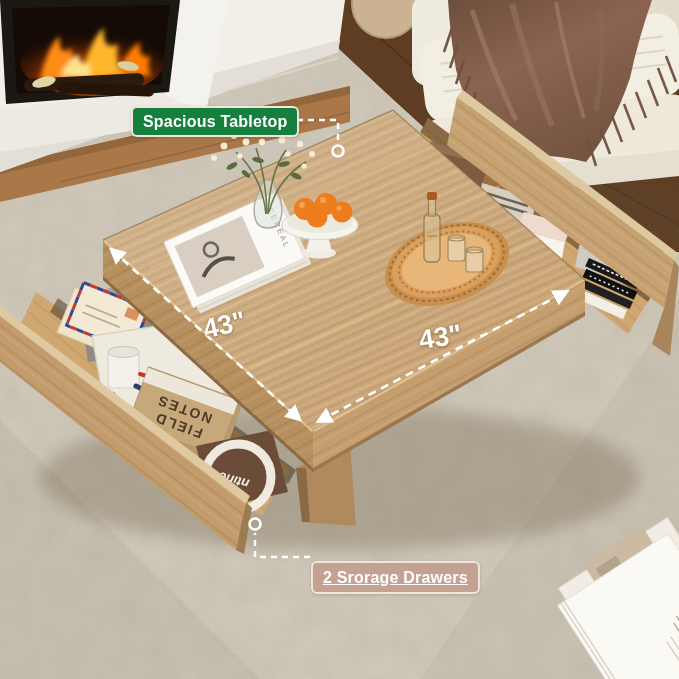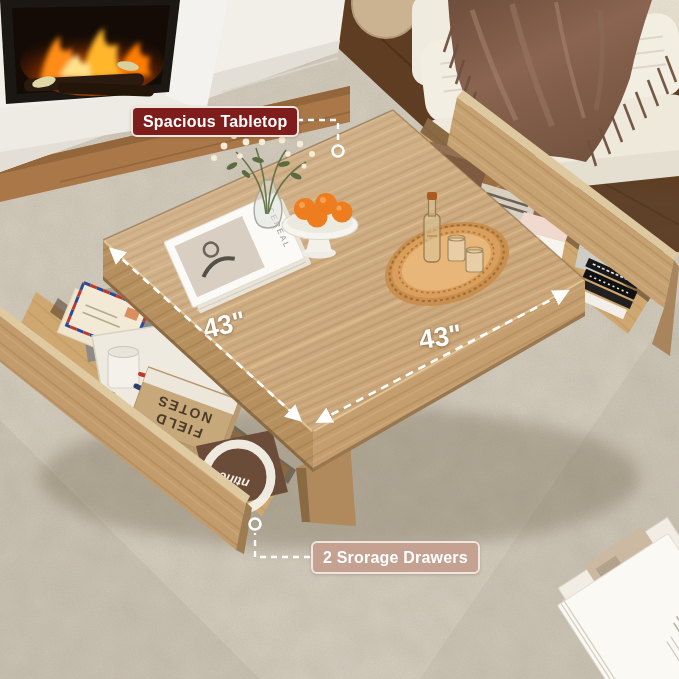--- a/index.html
+++ b/index.html
@@ -10,21 +10,21 @@
   }
   .stage svg{position:absolute;left:0;top:0;}
   .callout{
     position:absolute;display:flex;align-items:center;justify-content:center;
     border:2px solid #f1e6dd;border-radius:6px;
     color:#fff;font-weight:bold;font-size:16px;letter-spacing:.2px;
     padding:4px 10px;white-space:nowrap;
     box-shadow:0 1px 3px rgba(90,60,40,.25);
   }
   .callout-top{left:131px;top:106px;height:19px;}
-  .callout-bottom{left:311px;top:541px;height:21px;}
+  .callout-bottom{left:311px;top:561px;height:21px;text-decoration:underline;}
   .dim{
     position:absolute;color:#fff;font-weight:bold;font-size:27px;
     text-shadow:0 1px 3px rgba(110,80,40,.6), 0 0 2px rgba(120,90,50,.4);
     white-space:nowrap;
   }
   .dim-left{left:203px;top:310px;transform:rotate(-13deg);}
   .dim-right{left:419px;top:322px;transform:rotate(-9deg);}
 </style>
 </head>
 <body>
@@ -405,21 +405,21 @@
   <g stroke="#ffffff" fill="none">
     <polyline points="275,120 338,120 338,142" stroke-width="2.4" stroke-dasharray="6 5"></polyline>
     <circle cx="338" cy="151" r="5.5" stroke-width="2.6"></circle>
     <polyline points="310,557 255,557 255,533" stroke-width="2.4" stroke-dasharray="6 5"></polyline>
     <circle cx="255" cy="524" r="5.5" stroke-width="2.6"></circle>
     <line x1="112" y1="250" x2="299" y2="419" stroke-width="2.6" stroke-dasharray="8 6" marker-start="url(#ah)" marker-end="url(#ah)"></line>
     <line x1="319" y1="421" x2="566" y2="292" stroke-width="2.6" stroke-dasharray="8 6" marker-start="url(#ah)" marker-end="url(#ah)"></line>
   </g>
 </svg>
 
-  <div class="callout callout-top" style="background-color: #7f1d1d;">
+  <div class="callout callout-top" style="background-color: #15803d;">
     <span>Spacious Tabletop</span>
   </div>
   <div class="callout callout-bottom" style="background-color: rgb(197, 161, 146);">
     <span>2 Srorage Drawers</span>
   </div>
 
   <div class="dim dim-left">43"</div>
   <div class="dim dim-right">43"</div>
 </div>
 

